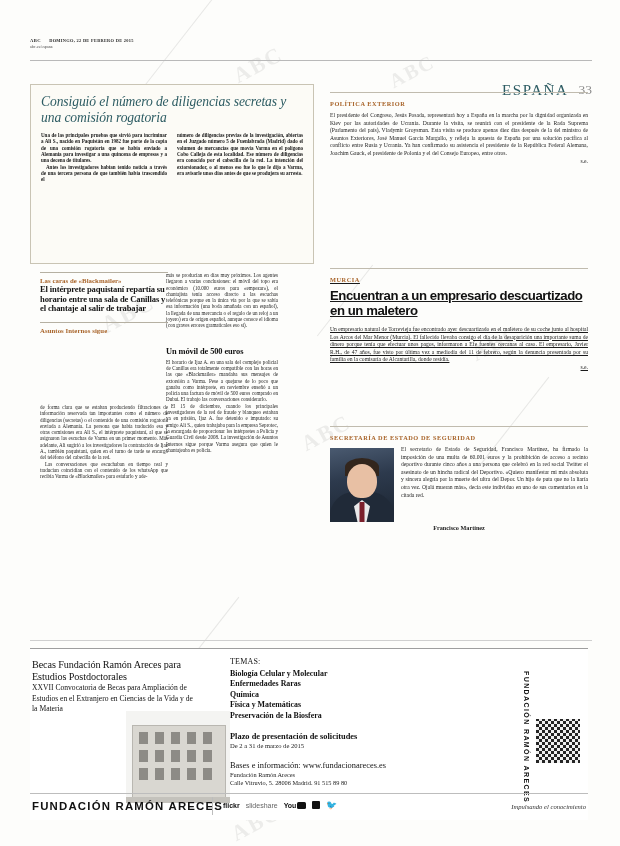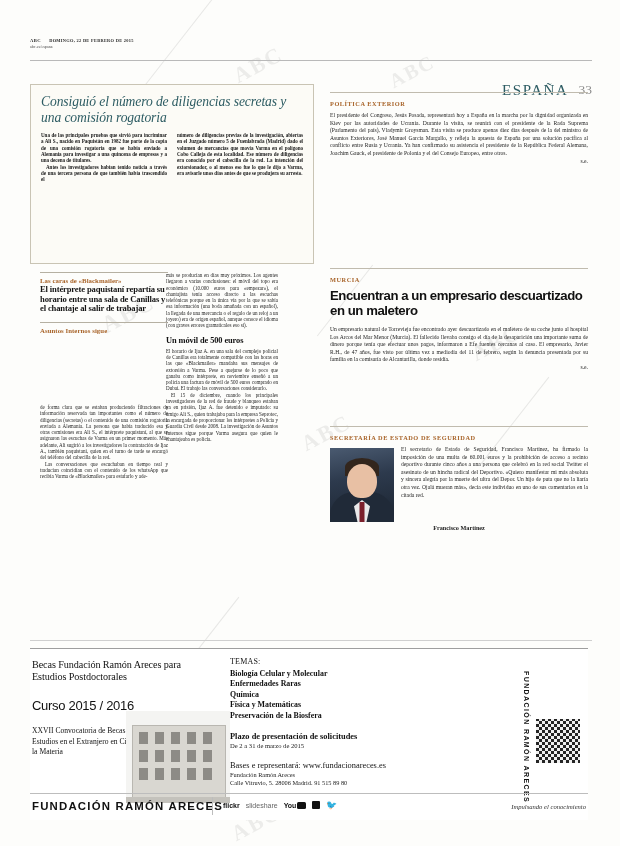--- a/index.html
+++ b/index.html
@@ -133,21 +133,21 @@
     font-family:"Liberation Serif", serif;
     font-size:5.05px;line-height:6.3px;
     text-align:justify;margin:0;color:#1d1d1d;
     hyphens:auto;
   }
   p.flow + p.flow{text-indent:5px;}
 
   .midhead{
     font-family:"Liberation Serif", serif;
     font-size:8.4px;font-weight:700;color:#121212;
-    margin:7px 0 3px 0;letter-spacing:-0.1px;
+    margin:18px 0 3px 0;letter-spacing:-0.1px;
   }
   .art-rule{border-top:1px solid #c0bbae;margin-bottom:7px;}
   .art-kicker{
     font-family:"Liberation Serif", serif;
     font-size:6.3px;font-weight:700;color:#a8642a;
     letter-spacing:.55px;margin:0 0 5px 0;
   }
   .art-head{
     font-family:"Liberation Sans", sans-serif;
     font-size:13.2px;line-height:15px;
@@ -391,21 +391,21 @@
     <p class="flow">El 15 de diciembre, cuando los principales investigadores de la red de fraude y blanqueo estaban ya en prisión, Ijaz A. fue detenido e imputado: su amigo Ali S., quien trabajaba para la empresa Seprotec, la encargada de proporcionar los intérpretes a Policía y Guardia Civil desde 2008. La investigación de Asuntos Internos sigue porque Varma asegura que quien le chantajeaba es policía.</p>
   </div>
 
   <div class="colRight" style="top:92px;">
     <div class="art-rule"></div>
     <p class="art-kicker">POLÍTICA EXTERIOR</p>
     <p class="art-body">El presidente del Congreso, Jesús Posada, representará hoy a España en la marcha por la dignidad organizada en Kiev por las autoridades de Ucrania. Durante la visita, se reunirá con el presidente de la Rada Suprema (Parlamento del país), Vladymir Groysman. Esta visita se produce apenas diez días después de la del ministro de Asuntos Exteriores, José Manuel García Margallo, y refleja la apuesta de España por una solución pacífica al conflicto entre Rusia y Ucrania. Ya han confirmado su asistencia el presidente de la República Federal Alemana, Joachim Gauck, el presidente de Polonia y el del Consejo Europeo, entre otros.</p>
     <p class="art-body" style="text-align:right;">s.e.</p>
   </div>
 
-  <div class="colRight" style="top:268px;">
+  <div class="colRight" style="top:268px;text-decoration:underline;">
     <div class="art-rule"></div>
     <p class="art-kicker">MURCIA</p>
     <h2 class="art-head">Encuentran a un empresario descuartizado en un maletero</h2>
     <p class="art-body">Un empresario natural de Torrevieja fue encontrado ayer descuartizado en el maletero de su coche junto al hospital Los Arcos del Mar Menor (Murcia). El fallecido llevaba consigo el día de la desaparición una importante suma de dinero porque tenía que efectuar unos pagos, informaron a Efe fuentes cercanas al caso. El empresario, Javier R.H., de 47 años, fue visto por última vez a mediodía del 11 de febrero, según la denuncia presentada por su familia en la comisaría de Alcantarilla, donde residía.</p>
     <p class="art-body" style="text-align:right;">s.e.</p>
   </div>
 
   <div class="colRight" style="top:426px;">
     <div class="art-rule"></div>
     <p class="art-kicker">SECRETARÍA DE ESTADO DE SEGURIDAD</p>
@@ -419,21 +419,20 @@
     <p class="art-body">El secretario de Estado de Seguridad, Francisco Martínez, ha firmado la imposición de una multa de 60.001 euros y la prohibición de acceso a recinto deportivo durante cinco años a una persona que celebró en la red social Twitter el asesinato de un hincha radical del Deportivo. «Quiero manifestar mi más absoluta y sincera alegría por la muerte del ultra del Depor. Un hijo de puta que no la liaría otra vez. Ojalá mueran más», decía este individuo en uno de sus comentarios en la citada red.</p>
     <p class="photo-caption">Francisco Martínez</p>
   </div>
 
   <div class="thin-top-rule"></div>
   <div class="ad">
     <div class="ad-inner">
 
       <div class="ad-left">
         <p class="ad-title">Becas Fundación Ramón Areces para Estudios Postdoctorales</p>
-        <p class="ad-course">Curso 2015 / 2016</p>
         <p class="ad-conv">XXVII Convocatoria de Becas para Ampliación de Estudios en el Extranjero en Ciencias de la Vida y de la Materia</p>
       </div>
 
       <div class="ad-building">
         <div class="bld-sky"></div>
         <div class="bld-body">
           <div class="bld-row" style="top:6px;">
             <span class="bld-win" style="left:2px;"></span>
             <span class="bld-win" style="left:18px;"></span>
             <span class="bld-win" style="left:34px;"></span>
@@ -462,21 +461,21 @@
         <p class="ad-temas-label">TEMAS:</p>
         <div class="ad-temas-item">Biología Celular y Molecular</div>
         <div class="ad-temas-item">Enfermedades Raras</div>
         <div class="ad-temas-item">Química</div>
         <div class="ad-temas-item">Física y Matemáticas</div>
         <div class="ad-temas-item">Preservación de la Biosfera</div>
 
         <p class="ad-plazo-h">Plazo de presentación de solicitudes</p>
         <p class="ad-plazo-t">De 2 a 31 de marzo de 2015</p>
 
-        <p class="ad-bases-h">Bases e representará: www.fundacionareces.es</p>
+        <p class="ad-bases-h">Bases e información: www.fundacionareces.es</p>
         <p class="ad-bases-t">Fundación Ramón Areces</p>
         <p class="ad-bases-t">Calle Vitruvio, 5. 28006 Madrid. 91 515 89 80</p>
       </div>
 
       <div class="ad-vlogo">FUNDACIÓN RAMÓN ARECES</div>
       <div class="ad-qr"></div>
 
       <div class="ad-foot">
         <div class="ad-foot-name">FUNDACIÓN RAMÓN ARECES</div>
         <div class="ad-foot-div"></div>

